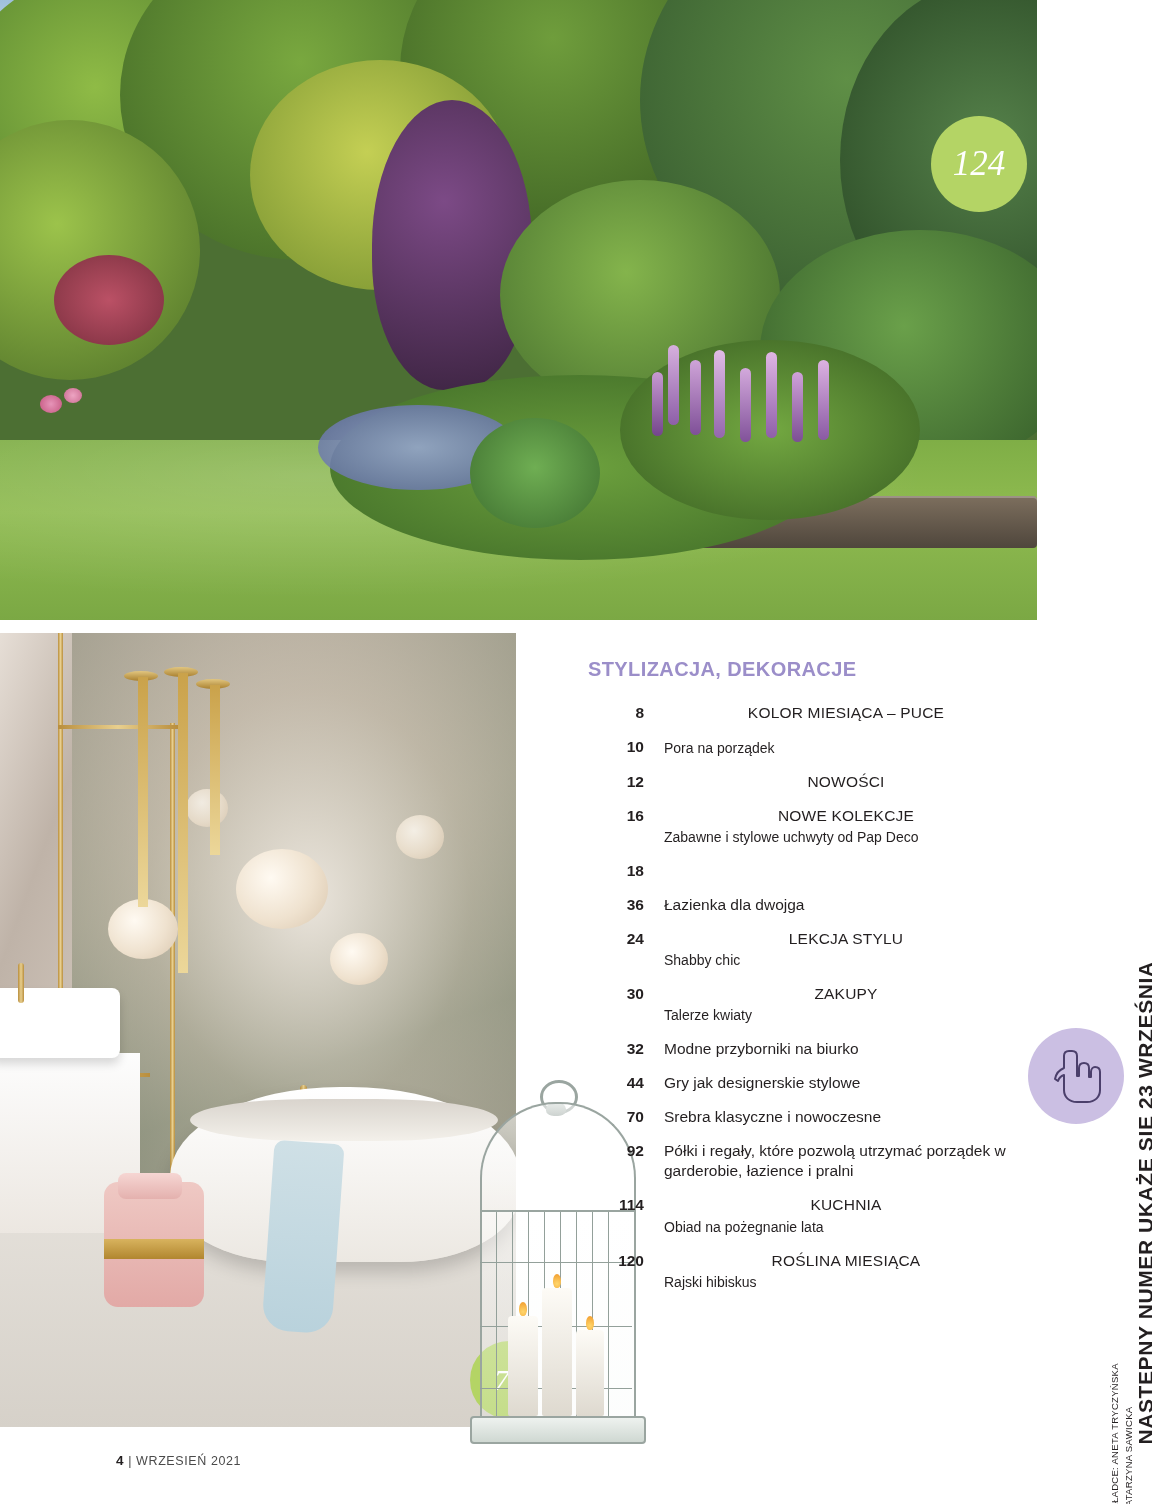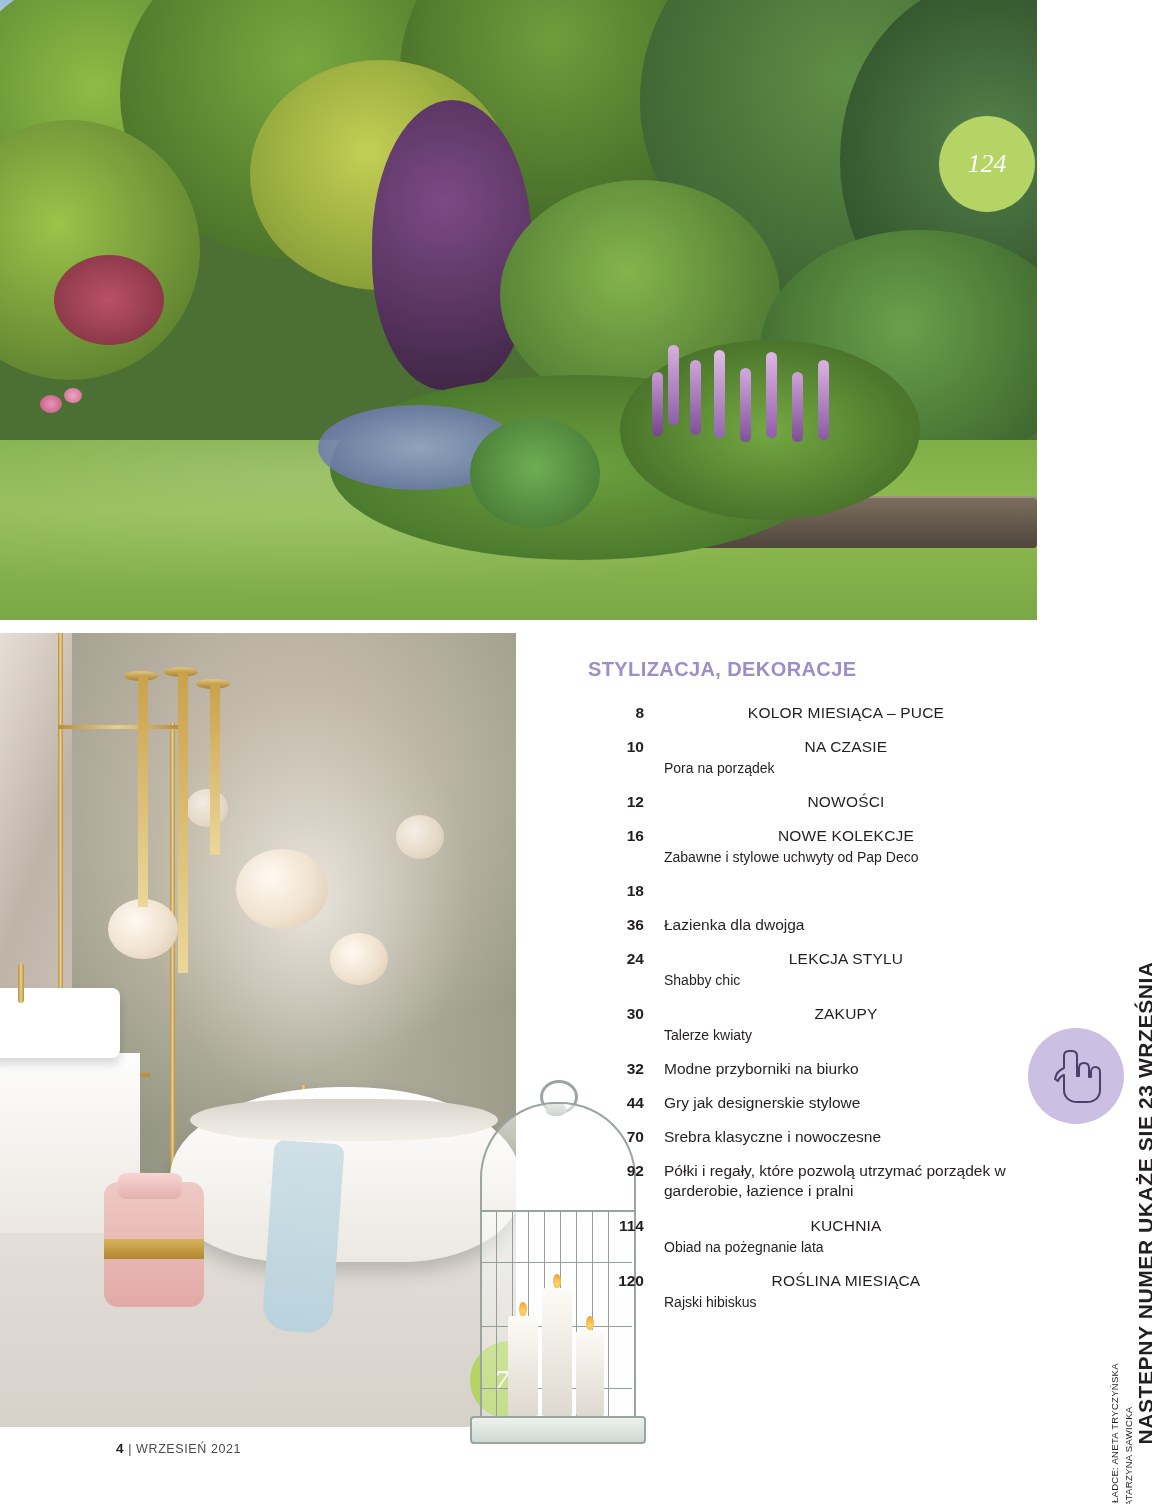--- a/index.html
+++ b/index.html
@@ -60,23 +60,23 @@
     border-radius: 50%;
     background: #b4d465;
     color: #ffffff;
     display: flex;
     align-items: center;
     justify-content: center;
     font-family: "Liberation Serif", serif;
     font-style: italic;
   }
   #bubble-124 {
-    right: 2px; top: 116px;
+    right: 10px; top: 116px;
     width: 96px; height: 96px;
-    font-size: 26px;
+    font-size: 35px;
   }
   #bubble-78 {
     left: 470px; top: 708px;
     width: 78px; height: 78px;
     font-size: 30px;
   }
 
   
   .bath-photo {
     position: absolute;
@@ -283,21 +283,21 @@
     font-size: 9.5px;
     letter-spacing: .3px;
     line-height: 1.45;
     color: #231f20;
   }
 
   
   .footer {
     position: absolute;
     left: 116px;
-    bottom: 48px;
+    bottom: 36px;
     font-size: 12.5px;
     letter-spacing: .6px;
     color: #4a4a4a;
   }
   .footer b { color: #231f20; font-size: 13.5px; }
 </style>
 </head>
 <body>
 
 <div class="garden-photo">
@@ -411,21 +411,20 @@
   <div id="toc-list">
       <div class="toc-row">
         <div class="toc-page">8</div>
         <div class="toc-texts">
           <div class="toc-title bold">KOLOR MIESIĄCA – PUCE</div>
         </div>
       </div>
       <div class="toc-row">
         <div class="toc-page">10</div>
         <div class="toc-texts">
-          <div class="toc-title bold">NA CZASIE</div>
           <div class="toc-sub">Pora na porządek</div>
         </div>
       </div>
       <div class="toc-row">
         <div class="toc-page">12</div>
         <div class="toc-texts">
           <div class="toc-title bold">NOWOŚCI</div>
         </div>
       </div>
       <div class="toc-row">

